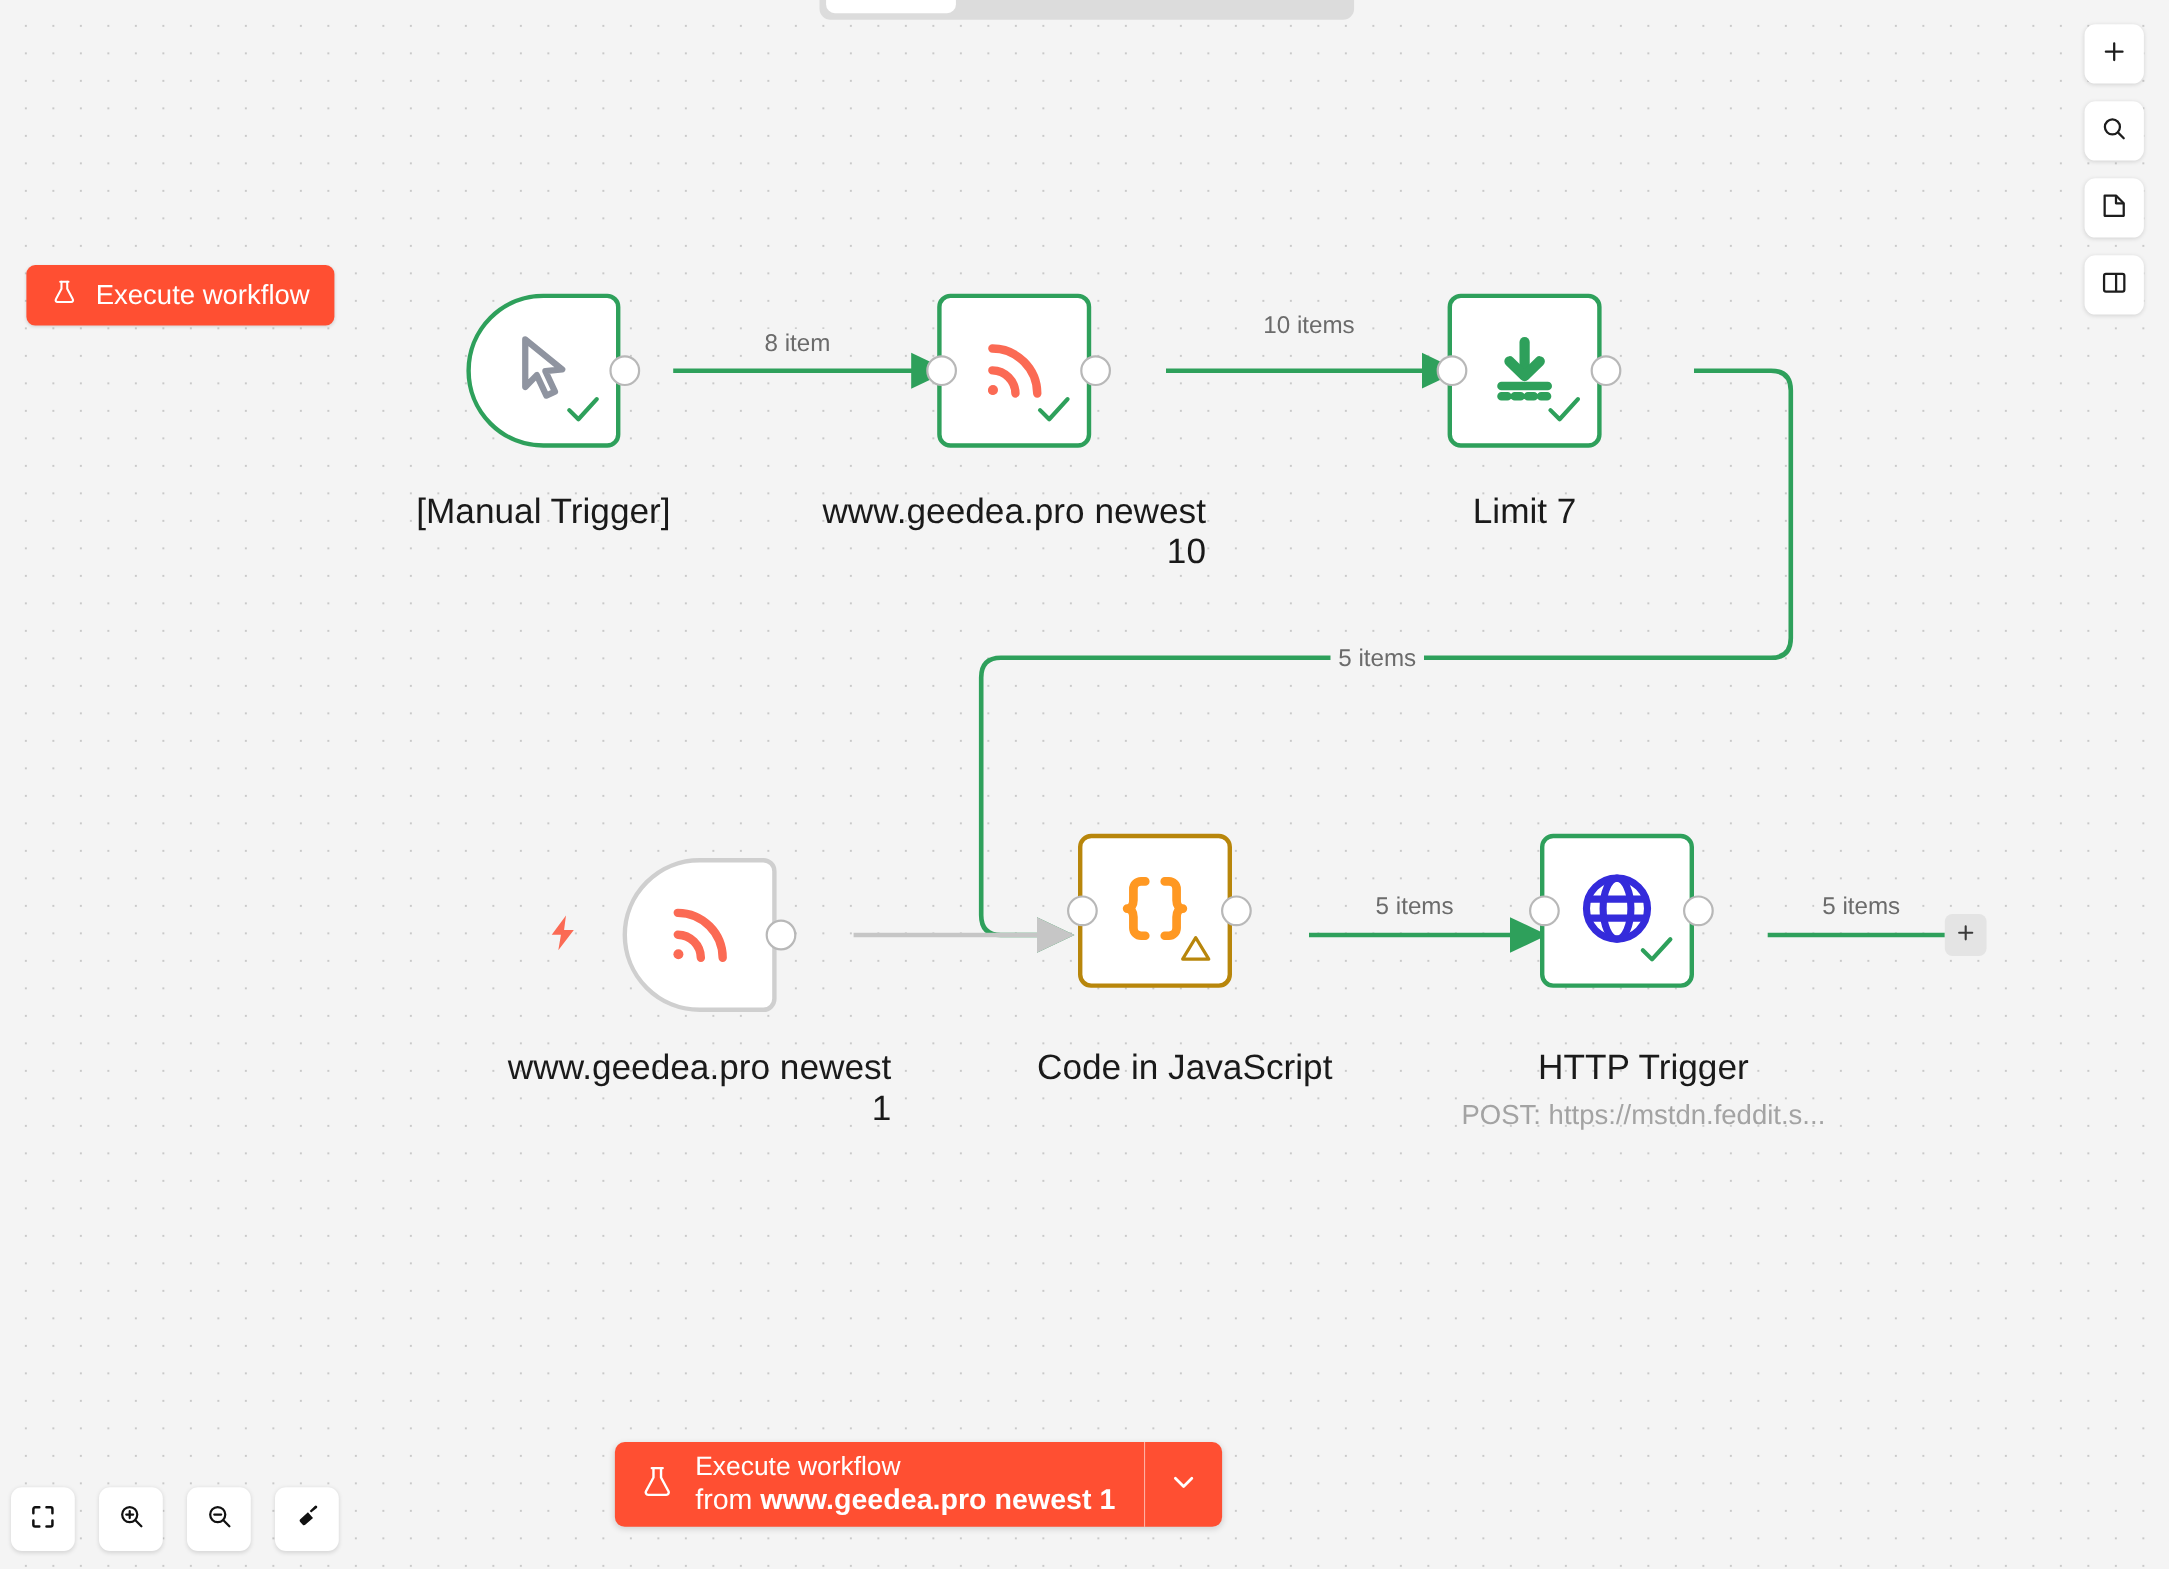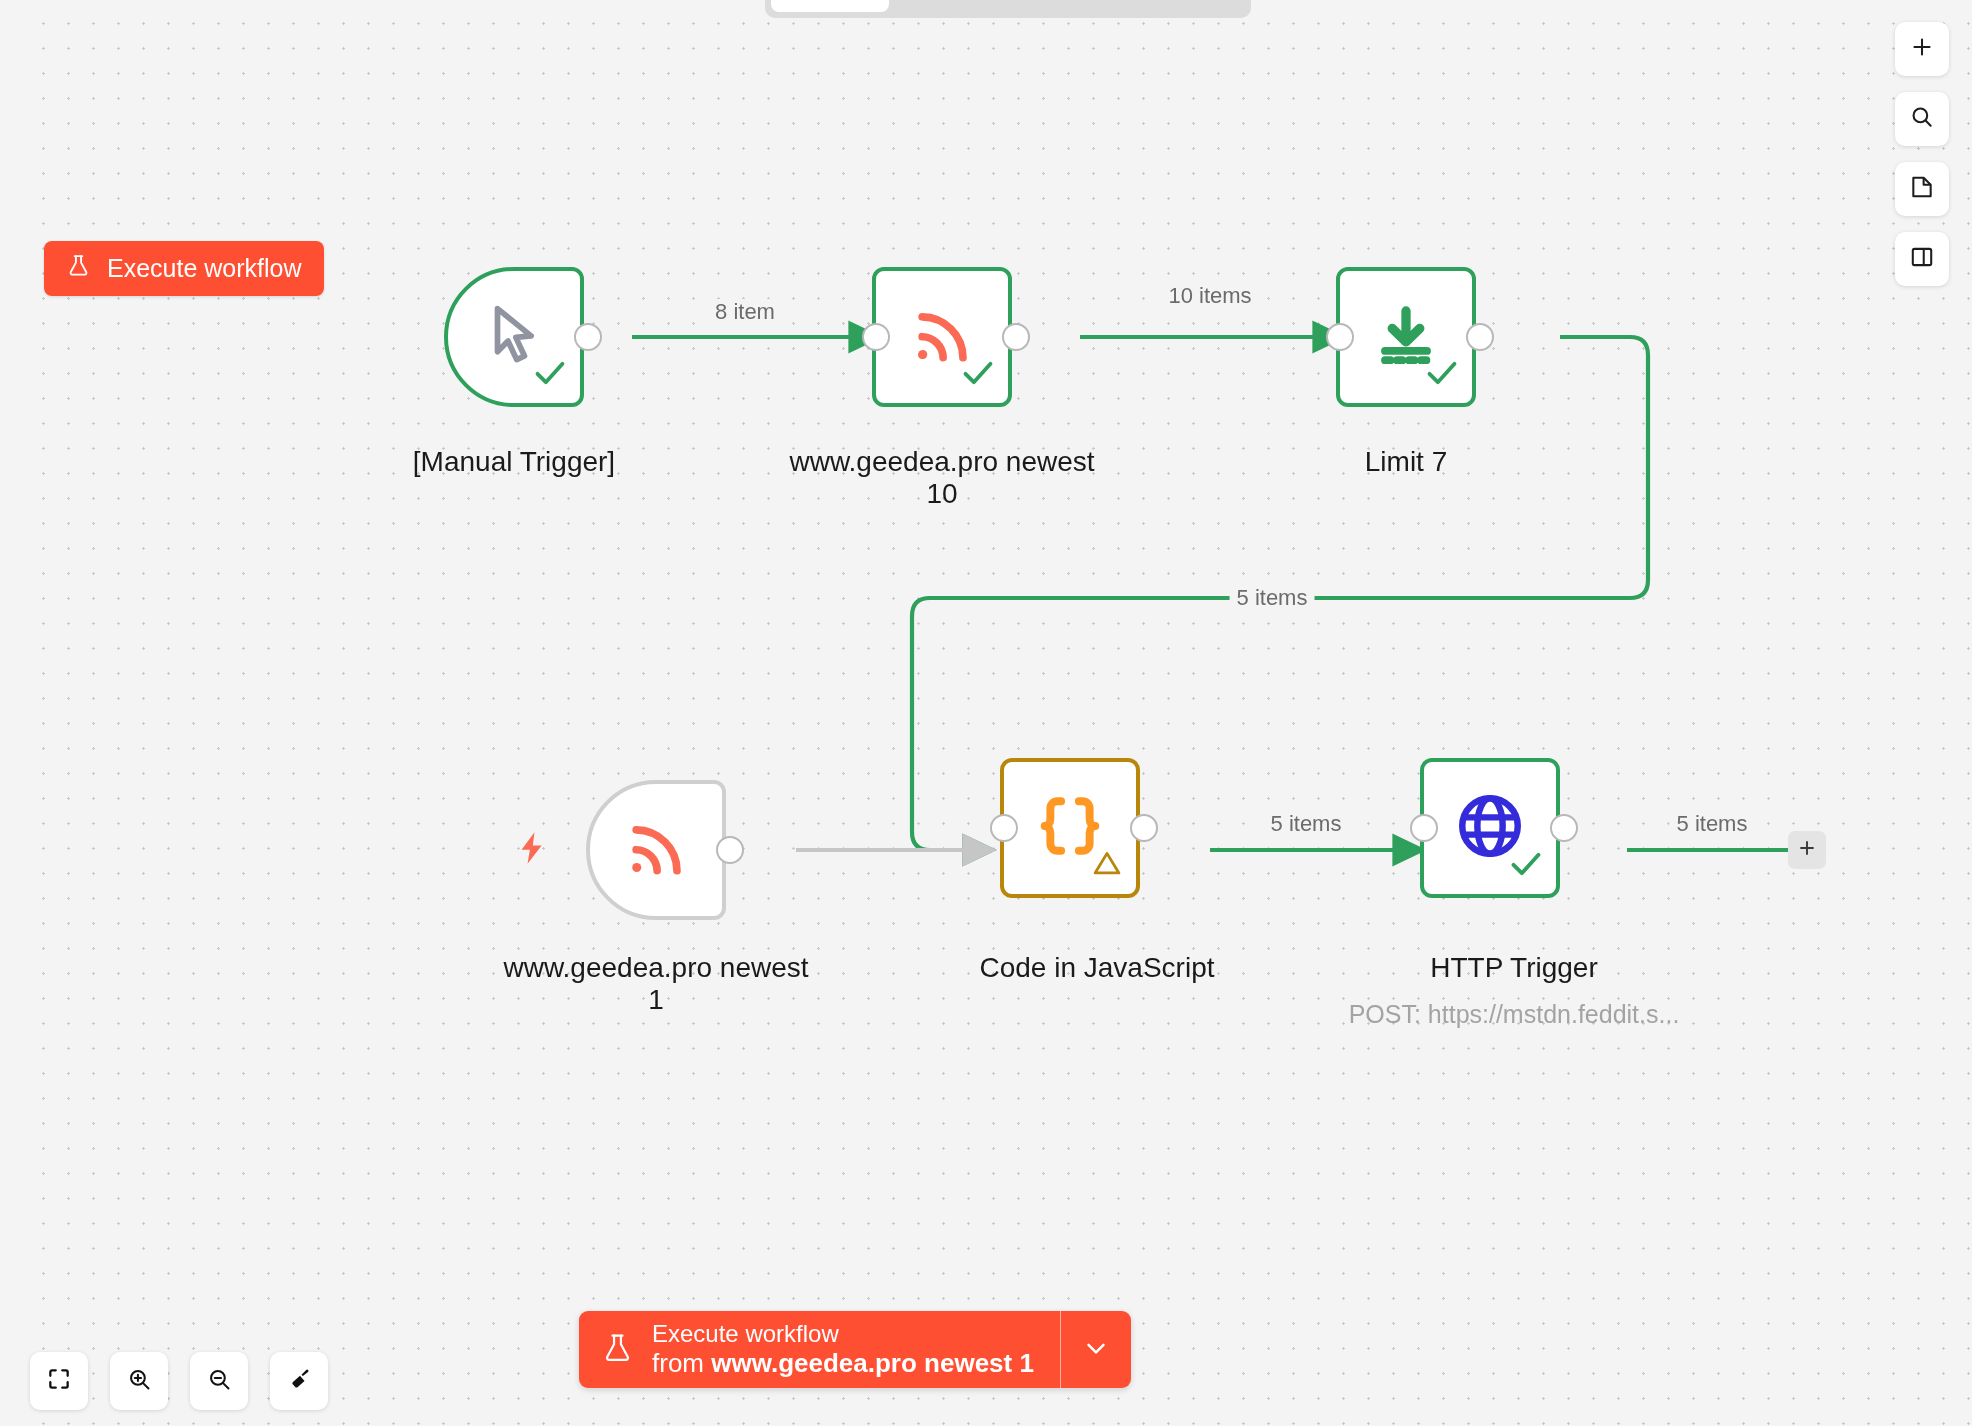--- a/index.html
+++ b/index.html
@@ -8,21 +8,20 @@
     overflow: hidden;
     font-family: "Liberation Sans", sans-serif;
     background: #f4f4f4;
   }
   #canvas {
     position: absolute; inset: 0;
     background-color: #f4f4f4;
     background-image: radial-gradient(circle, #c9c9c9 1.2px, transparent 1.3px);
     background-size: 25px 25px;
     background-position: 11px 11px;
-    margin-left: 20px;
   }
 
   
   #tabbar {
     position: absolute; left: 745px; top: -46px;
     height: 64px; padding: 6px;
     background: #dcdcdc;
     border-radius: 10px;
     display: flex; align-items: center; gap: 0px;
     z-index: 40;
@@ -131,22 +130,22 @@
   .port {
     position: absolute; top: 50%; transform: translate(-50%,-50%);
     width: 28px; height: 28px;
     background: #fff; border: 2px solid #b8b8b8;
     border-radius: 50%;
     z-index: 14;
   }
 
   .node-label {
     position: absolute; z-index: 12;
-    text-align: center;
-    font-size: 28px; color: #1a1a1a;
+    text-align: right;
+    font-size: 32px; color: #1a1a1a;
     line-height: 1.16;
     transform: translateX(-50%);
     white-space: pre-line;
   }
   .node-sub {
     position: absolute; z-index: 12;
     text-align: right;
     font-size: 25px; color: #a3a3a3;
     transform: translateX(-50%);
     white-space: nowrap;

